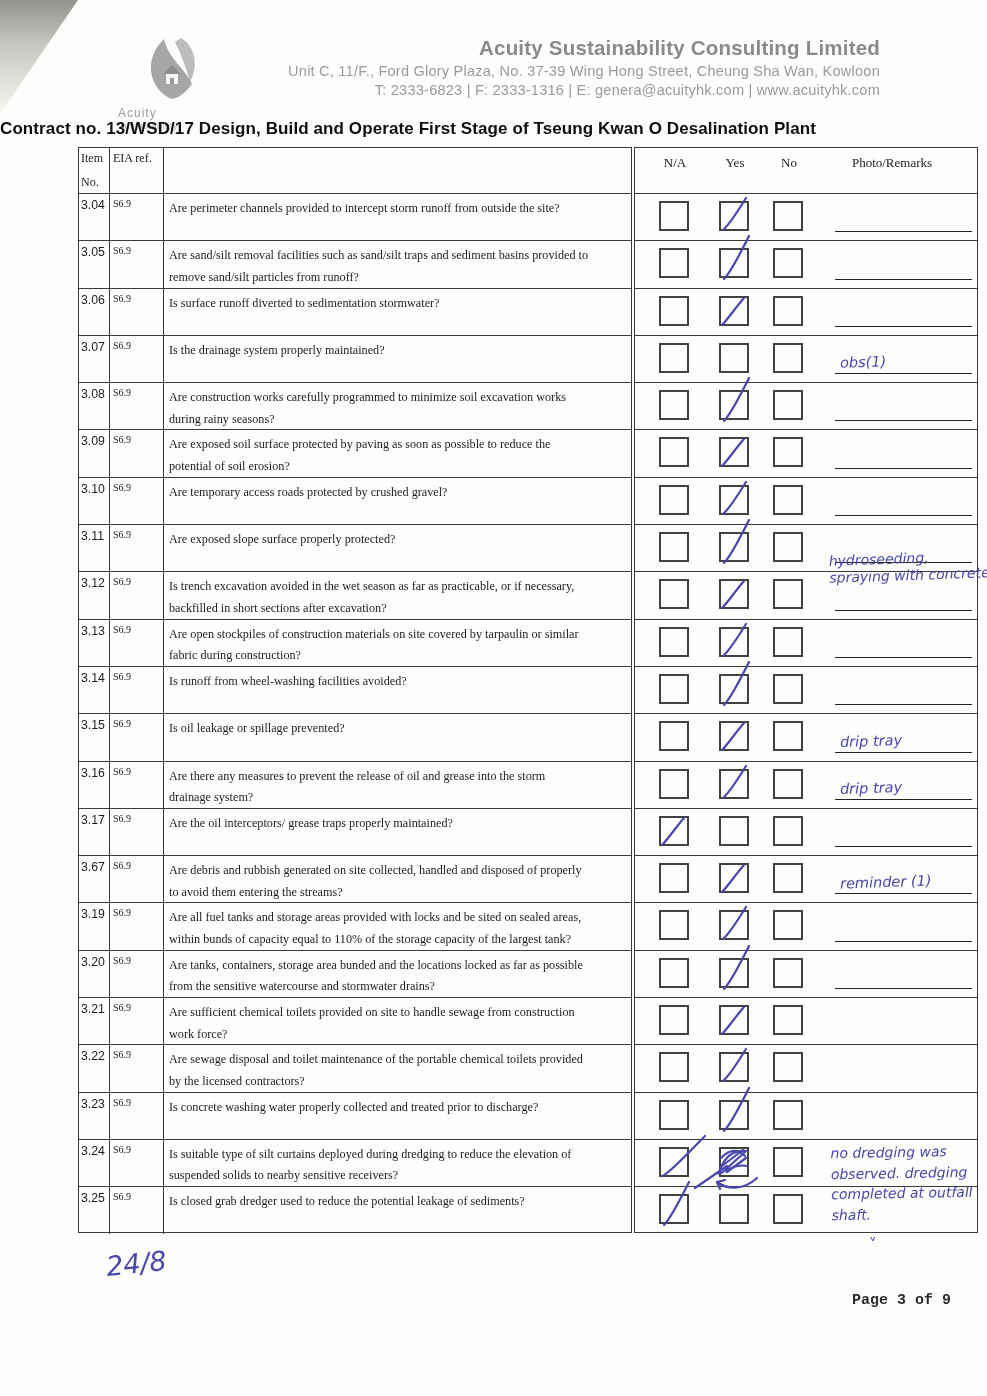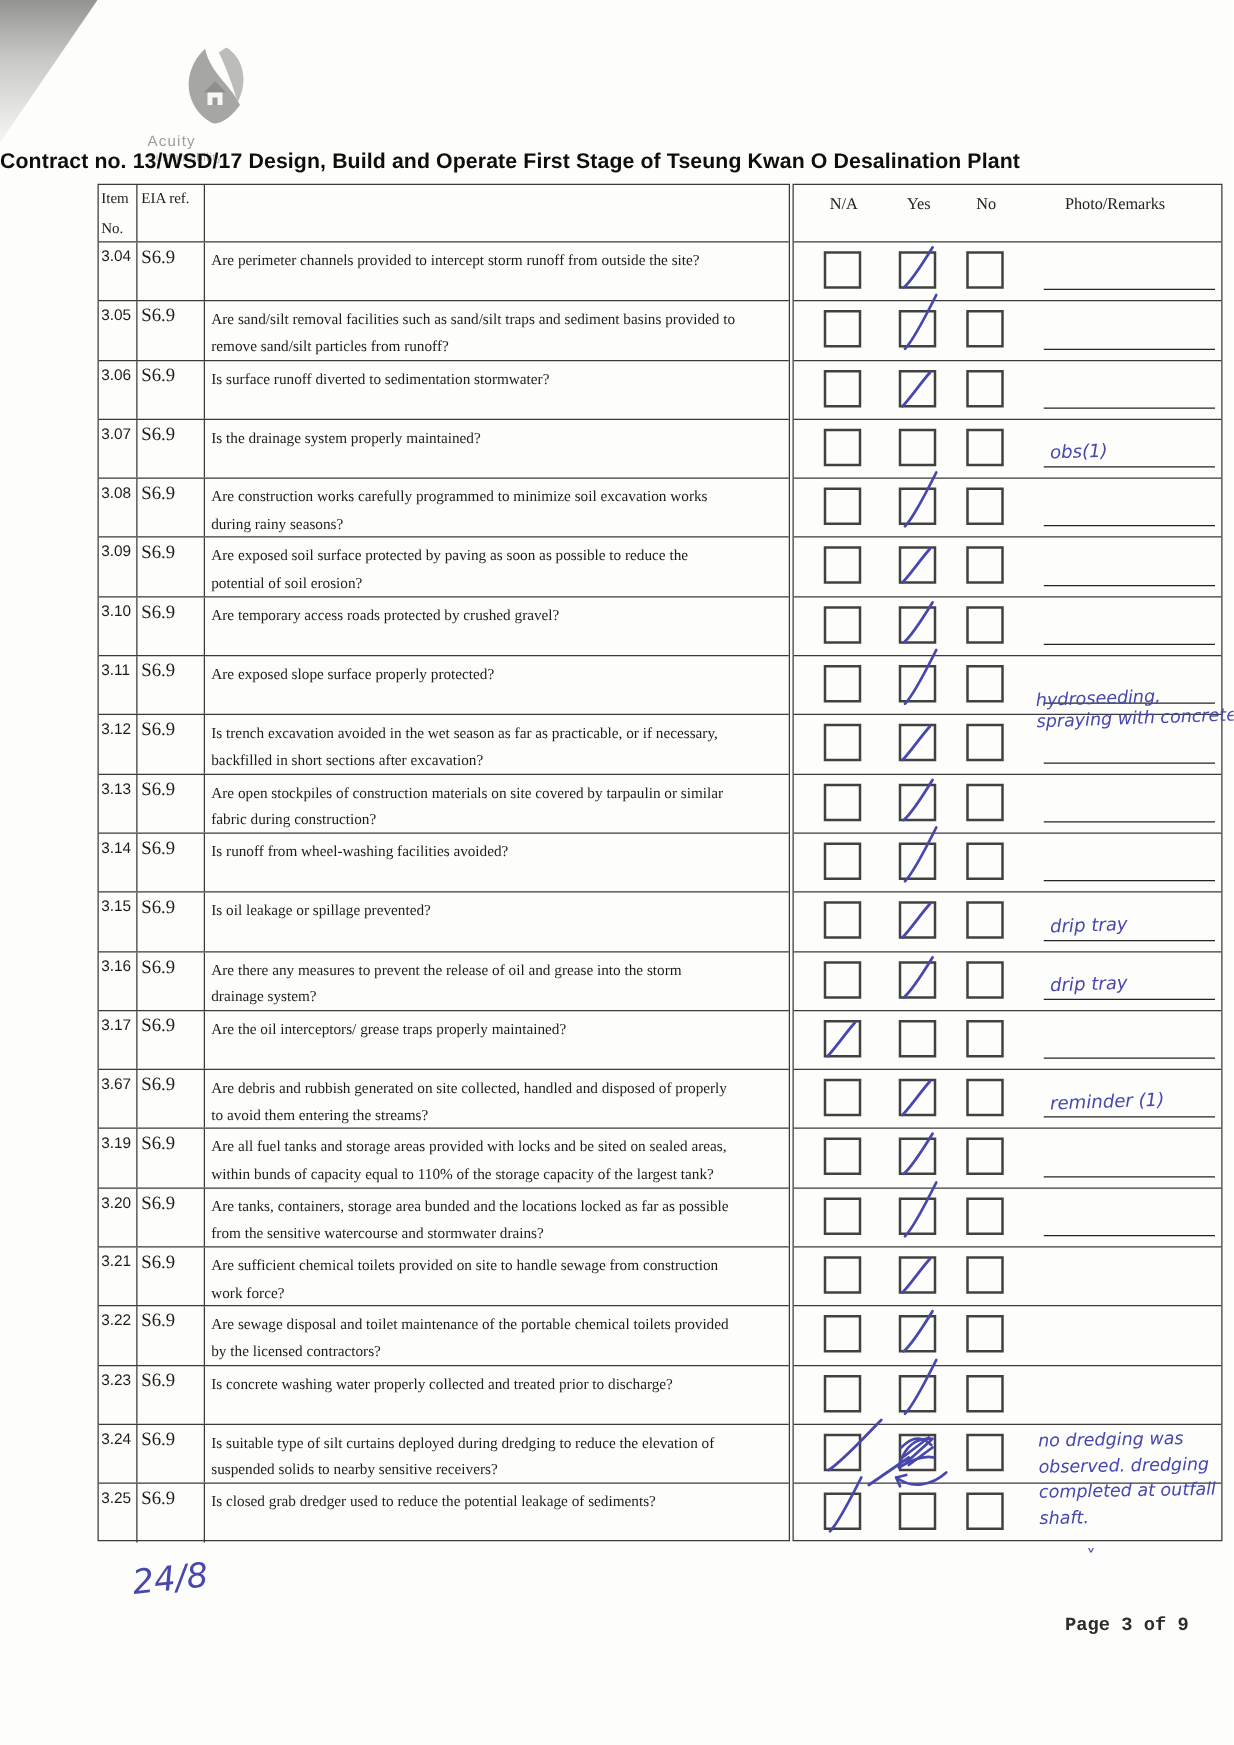--- a/index.html
+++ b/index.html
@@ -27,21 +27,21 @@
   }
   
   .tbl{position:absolute;top:147px;box-sizing:border-box;border:1.6px solid #3a3a3a;background:transparent;}
   .tbl-left{left:78px;width:554px;height:1086px;}
   .tbl-right{left:634px;width:344px;height:1086px;overflow:visible;}
   .l-row{display:flex;height:47.3px;border-top:1.5px solid #3a3a3a;box-sizing:border-box;}
   .l-head{height:45px;border-top:none;}
   .c1{width:31px;border-right:1.5px solid #3a3a3a;box-sizing:border-box;
       font-family:"Liberation Sans",sans-serif;font-size:12.3px;padding:4px 0 0 2px;}
   .c2{width:54px;border-right:1.5px solid #3a3a3a;box-sizing:border-box;
-      font-size:15px;padding:4px 0 0 3px;}
+      font-size:10px;padding:4px 0 0 3px;}
   .c3{flex:1;font-size:12.2px;line-height:21.5px;padding:4px 2px 0 5px;white-space:pre-line;overflow:hidden;}
   .l-head .c1,.l-head .c2{font-family:"Liberation Serif",serif;font-size:12px;padding-top:3px;}
   .hdr-item-2{margin-top:9px;}
   .r-head{position:relative;height:45px;}
   .r-head span{position:absolute;top:7px;font-size:13px;color:#222;text-align:center;}
   .h-na{left:20px;width:40px;}
   .h-yes{left:80px;width:40px;}
   .h-no{left:134px;width:40px;}
   .h-remarks{left:198px;width:118px;}
   .r-row{position:relative;height:47.3px;border-top:1.5px solid #3a3a3a;box-sizing:border-box;}
@@ -75,20 +75,25 @@
       <path d="M33 64 C 12 52, 8 24, 28 5 C 33 26, 49 34, 56 50 C 49 60, 39 67, 33 64 Z" fill="#a6a6a4"></path>
       <path d="M45 4 C 59 12, 63 32, 54 48 C 50 33, 44 18, 39 8 Z" fill="#bcbcba"></path>
       <path d="M27 40 L36 31 L45 40 Z" fill="#8e8e8c"></path>
       <rect x="30" y="40" width="12" height="10" fill="#f6f6f4"></rect>
       <rect x="34" y="44" width="4" height="6" fill="#9a9a98"></rect>
     </svg>
     <div class="logo-name">Acuity</div>
     <div class="logo-sub">Sustainability</div>
   </div>
 
+  <div class="head-text">
+    <div class="company-name">Acuity Sustainability Consulting Limited</div>
+    <div class="company-line">Unit C, 11/F., Ford Glory Plaza, No. 37-39 Wing Hong Street, Cheung Sha Wan, Kowloon</div>
+    <div class="company-line">T: 2333-6823 | F: 2333-1316 | E: genera@acuityhk.com | www.acuityhk.com</div>
+  </div>
 
   <div class="contract-title">Contract no.  13/WSD/17 Design, Build and Operate First Stage of Tseung Kwan O Desalination Plant</div>
 
   <div class="tbl tbl-left">
     <div class="l-row l-head">
       <div class="c1">
         <div>Item</div>
         <div class="hdr-item-2">No.</div>
       </div>
       <div class="c2">EIA ref.</div>

